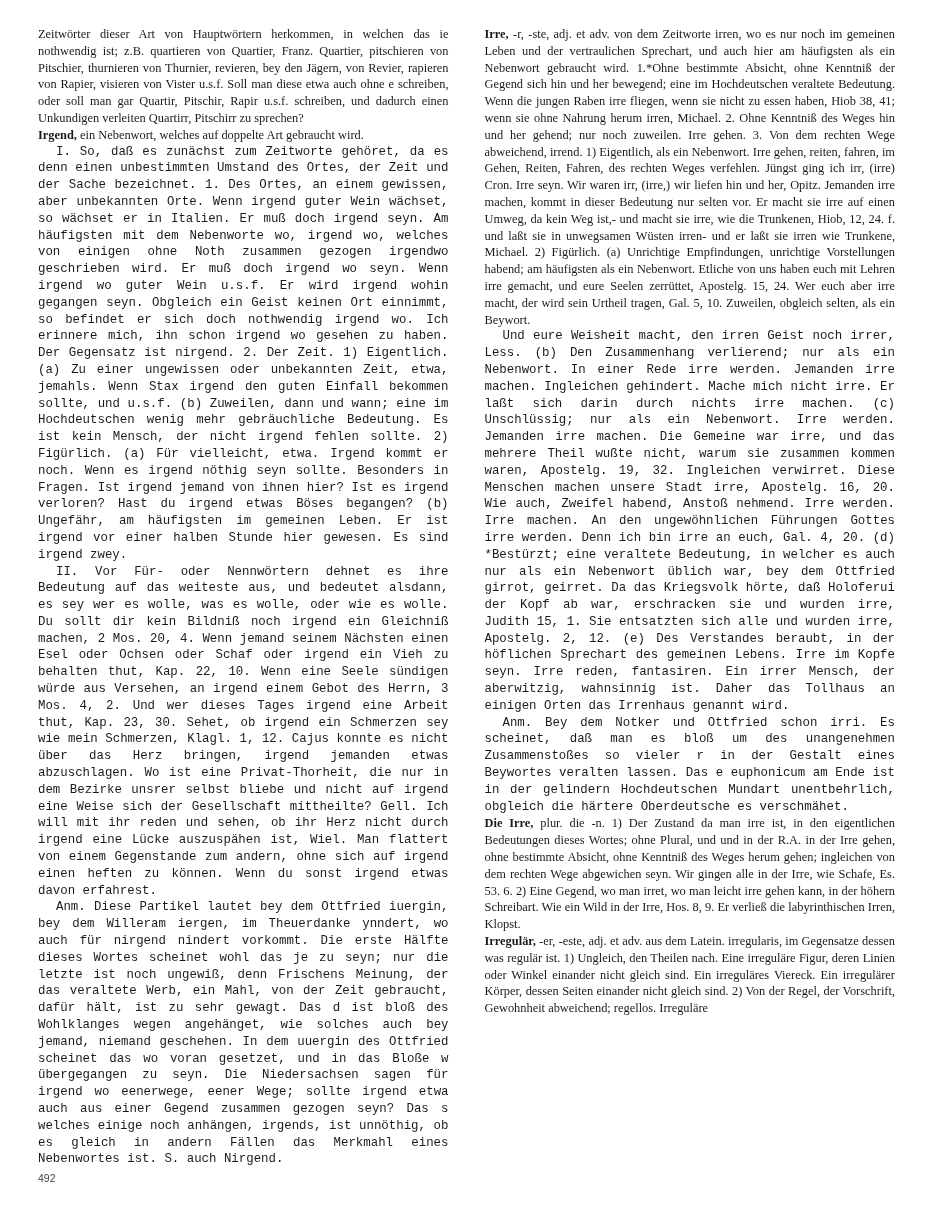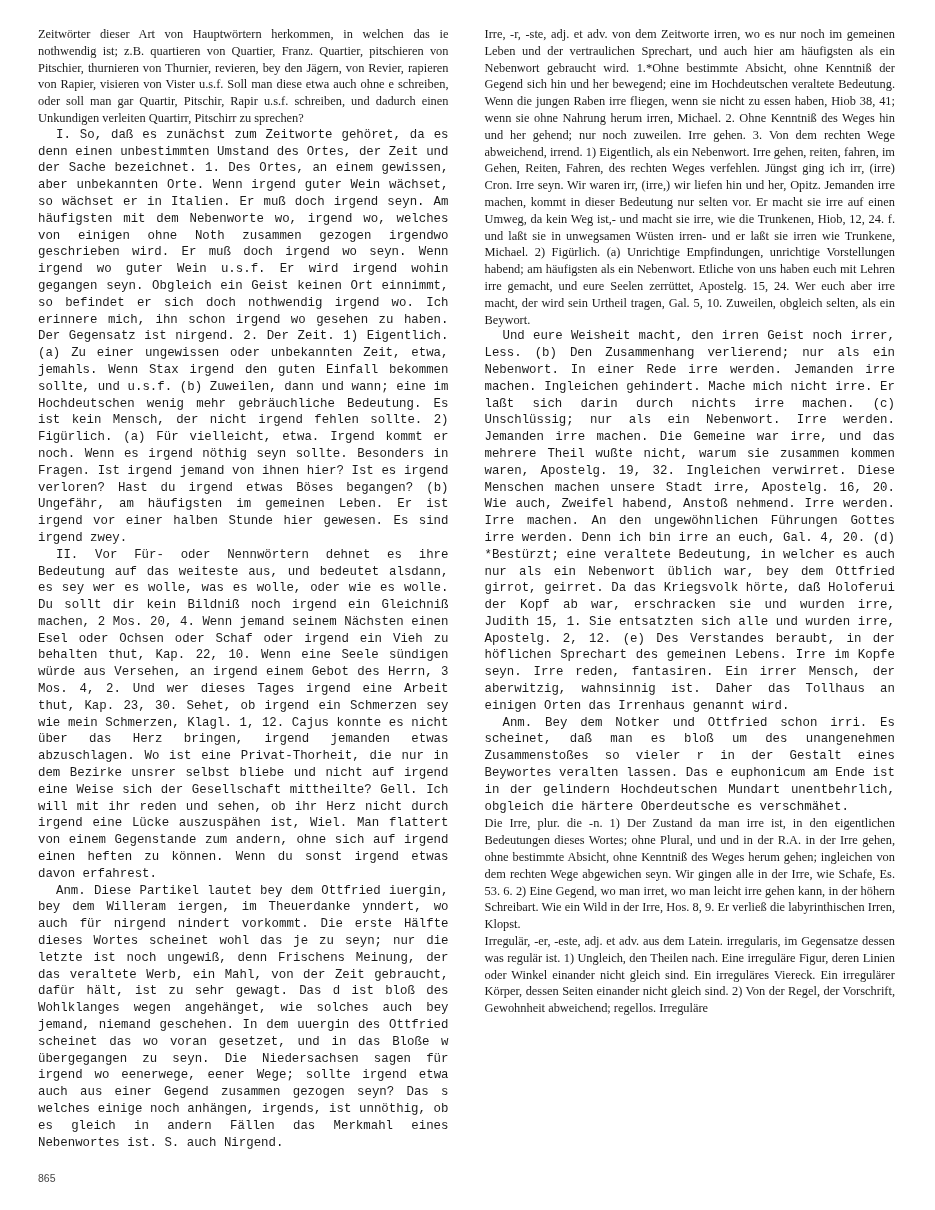--- a/index.html
+++ b/index.html
@@ -37,44 +37,45 @@
     hyphens: manual;
   }
   .col p {
     margin: 0;
   }
   .indent {
     text-indent: 18px;
     font-family: Liberation Mono, monospace;
   }
   .lemma {
-    font-weight: normal;
+    font-weight: bold;
   }
   .folio {
     position: absolute;
     left: 38px;
     top: 1172px;
     font-size: 10.5px;
     color: #444;
     font-family: "Liberation Sans", sans-serif;
   }
 </style>
 </head>
 <body>
 
 <div class="page">
   <div class="columns">
     <div class="col">
       <p>Zeitwörter dieser Art von Hauptwörtern herkommen, in welchen das ie nothwendig ist; z.B. quartieren von Quartier, Franz. Quartier, pitschieren von Pitschier, thurnieren von Thurnier, revieren, bey den Jägern, von Revier, rapieren von Rapier, visieren von Vister u.s.f. Soll man diese etwa auch ohne e schreiben, oder soll man gar Quartir, Pitschir, Rapir u.s.f. schreiben, und dadurch einen Unkundigen verleiten Quartirr, Pitschirr zu sprechen?</p>
+      <p><span class="lemma">Irgend,</span><span> ein Nebenwort, welches auf doppelte Art gebraucht wird.</span></p>
       <p class="indent">I. So, daß es zunächst zum Zeitworte gehöret, da es denn einen unbestimmten Umstand des Ortes, der Zeit und der Sache bezeichnet. 1. Des Ortes, an einem gewissen, aber unbekannten Orte. Wenn irgend guter Wein wächset, so wächset er in Italien. Er muß doch irgend seyn. Am häufigsten mit dem Nebenworte wo, irgend wo, welches von einigen ohne Noth zusammen gezogen irgendwo geschrieben wird. Er muß doch irgend wo seyn. Wenn irgend wo guter Wein u.s.f. Er wird irgend wohin gegangen seyn. Obgleich ein Geist keinen Ort einnimmt, so befindet er sich doch nothwendig irgend wo. Ich erinnere mich, ihn schon irgend wo gesehen zu haben. Der Gegensatz ist nirgend. 2. Der Zeit. 1) Eigentlich. (a) Zu einer ungewissen oder unbekannten Zeit, etwa, jemahls. Wenn Stax irgend den guten Einfall bekommen sollte, und u.s.f. (b) Zuweilen, dann und wann; eine im Hochdeutschen wenig mehr gebräuchliche Bedeutung. Es ist kein Mensch, der nicht irgend fehlen sollte. 2) Figürlich. (a) Für vielleicht, etwa. Irgend kommt er noch. Wenn es irgend nöthig seyn sollte. Besonders in Fragen. Ist irgend jemand von ihnen hier? Ist es irgend verloren? Hast du irgend etwas Böses begangen? (b) Ungefähr, am häufigsten im gemeinen Leben. Er ist irgend vor einer halben Stunde hier gewesen. Es sind irgend zwey.</p>
       <p class="indent">II. Vor Für- oder Nennwörtern dehnet es ihre Bedeutung auf das weiteste aus, und bedeutet alsdann, es sey wer es wolle, was es wolle, oder wie es wolle. Du sollt dir kein Bildniß noch irgend ein Gleichniß machen, 2 Mos. 20, 4. Wenn jemand seinem Nächsten einen Esel oder Ochsen oder Schaf oder irgend ein Vieh zu behalten thut, Kap. 22, 10. Wenn eine Seele sündigen würde aus Versehen, an irgend einem Gebot des Herrn, 3 Mos. 4, 2. Und wer dieses Tages irgend eine Arbeit thut, Kap. 23, 30. Sehet, ob irgend ein Schmerzen sey wie mein Schmerzen, Klagl. 1, 12. Cajus konnte es nicht über das Herz bringen, irgend jemanden etwas abzuschlagen. Wo ist eine Privat-Thorheit, die nur in dem Bezirke unsrer selbst bliebe und nicht auf irgend eine Weise sich der Gesellschaft mittheilte? Gell. Ich will mit ihr reden und sehen, ob ihr Herz nicht durch irgend eine Lücke auszuspähen ist, Wiel. Man flattert von einem Gegenstande zum andern, ohne sich auf irgend einen heften zu können. Wenn du sonst irgend etwas davon erfahrest.</p>
       <p class="indent">Anm. Diese Partikel lautet bey dem Ottfried iuergin, bey dem Willeram iergen, im Theuerdanke ynndert, wo auch für nirgend nindert vorkommt. Die erste Hälfte dieses Wortes scheinet wohl das je zu seyn; nur die letzte ist noch ungewiß, denn Frischens Meinung, der das veraltete Werb, ein Mahl, von der Zeit gebraucht, dafür hält, ist zu sehr gewagt. Das d ist bloß des Wohlklanges wegen angehänget, wie solches auch bey jemand, niemand geschehen. In dem uuergin des Ottfried scheinet das wo voran gesetzet, und in das Bloße w übergegangen zu seyn. Die Niedersachsen sagen für irgend wo eenerwege, eener Wege; sollte irgend etwa auch aus einer Gegend zusammen gezogen seyn? Das s welches einige noch anhängen, irgends, ist unnöthig, ob es gleich in andern Fällen das Merkmahl eines Nebenwortes ist. S. auch Nirgend.</p>
     </div>
     <div class="col">
       <p><span class="lemma">Irre,</span><span> -r, -ste, adj. et adv. von dem Zeitworte irren, wo es nur noch im gemeinen Leben und der vertraulichen Sprechart, und auch hier am häufigsten als ein Nebenwort gebraucht wird. 1.*Ohne bestimmte Absicht, ohne Kenntniß der Gegend sich hin und her bewegend; eine im Hochdeutschen veraltete Bedeutung. Wenn die jungen Raben irre fliegen, wenn sie nicht zu essen haben, Hiob 38, 41; wenn sie ohne Nahrung herum irren, Michael. 2. Ohne Kenntniß des Weges hin und her gehend; nur noch zuweilen. Irre gehen. 3. Von dem rechten Wege abweichend, irrend. 1) Eigentlich, als ein Nebenwort. Irre gehen, reiten, fahren, im Gehen, Reiten, Fahren, des rechten Weges verfehlen. Jüngst ging ich irr, (irre) Cron. Irre seyn. Wir waren irr, (irre,) wir liefen hin und her, Opitz. Jemanden irre machen, kommt in dieser Bedeutung nur selten vor. Er macht sie irre auf einen Umweg, da kein Weg ist,- und macht sie irre, wie die Trunkenen, Hiob, 12, 24. f. und laßt sie in unwegsamen Wüsten irren- und er laßt sie irren wie Trunkene, Michael. 2) Figürlich. (a) Unrichtige Empfindungen, unrichtige Vorstellungen habend; am häufigsten als ein Nebenwort. Etliche von uns haben euch mit Lehren irre gemacht, und eure Seelen zerrüttet, Apostelg. 15, 24. Wer euch aber irre macht, der wird sein Urtheil tragen, Gal. 5, 10. Zuweilen, obgleich selten, als ein Beywort.</span></p>
       <p class="indent">Und eure Weisheit macht, den irren Geist noch irrer, Less. (b) Den Zusammenhang verlierend; nur als ein Nebenwort. In einer Rede irre werden. Jemanden irre machen. Ingleichen gehindert. Mache mich nicht irre. Er laßt sich darin durch nichts irre machen. (c) Unschlüssig; nur als ein Nebenwort. Irre werden. Jemanden irre machen. Die Gemeine war irre, und das mehrere Theil wußte nicht, warum sie zusammen kommen waren, Apostelg. 19, 32. Ingleichen verwirret. Diese Menschen machen unsere Stadt irre, Apostelg. 16, 20. Wie auch, Zweifel habend, Anstoß nehmend. Irre werden. Irre machen. An den ungewöhnlichen Führungen Gottes irre werden. Denn ich bin irre an euch, Gal. 4, 20. (d) *Bestürzt; eine veraltete Bedeutung, in welcher es auch nur als ein Nebenwort üblich war, bey dem Ottfried girrot, geirret. Da das Kriegsvolk hörte, daß Holoferui der Kopf ab war, erschracken sie und wurden irre, Judith 15, 1. Sie entsatzten sich alle und wurden irre, Apostelg. 2, 12. (e) Des Verstandes beraubt, in der höflichen Sprechart des gemeinen Lebens. Irre im Kopfe seyn. Irre reden, fantasiren. Ein irrer Mensch, der aberwitzig, wahnsinnig ist. Daher das Tollhaus an einigen Orten das Irrenhaus genannt wird.</p>
       <p class="indent">Anm. Bey dem Notker und Ottfried schon irri. Es scheinet, daß man es bloß um des unangenehmen Zusammenstoßes so vieler r in der Gestalt eines Beywortes veralten lassen. Das e euphonicum am Ende ist in der gelindern Hochdeutschen Mundart unentbehrlich, obgleich die härtere Oberdeutsche es verschmähet.</p>
       <p><span class="lemma">Die Irre,</span><span> plur. die -n. 1) Der Zustand da man irre ist, in den eigentlichen Bedeutungen dieses Wortes; ohne Plural, und und in der R.A. in der Irre gehen, ohne bestimmte Absicht, ohne Kenntniß des Weges herum gehen; ingleichen von dem rechten Wege abgewichen seyn. Wir gingen alle in der Irre, wie Schafe, Es. 53. 6. 2) Eine Gegend, wo man irret, wo man leicht irre gehen kann, in der höhern Schreibart. Wie ein Wild in der Irre, Hos. 8, 9. Er verließ die labyrinthischen Irren, Klopst.</span></p>
       <p><span class="lemma">Irregulär,</span><span> -er, -este, adj. et adv. aus dem Latein. irregularis, im Gegensatze dessen was regulär ist. 1) Ungleich, den Theilen nach. Eine irreguläre Figur, deren Linien oder Winkel einander nicht gleich sind. Ein irreguläres Viereck. Ein irregulärer Körper, dessen Seiten einander nicht gleich sind. 2) Von der Regel, der Vorschrift, Gewohnheit abweichend; regellos. Irreguläre</span></p>
     </div>
   </div>
-  <div class="folio">865</div>
+  <div class="folio">492</div>
 </div>
 
 </body></html>

